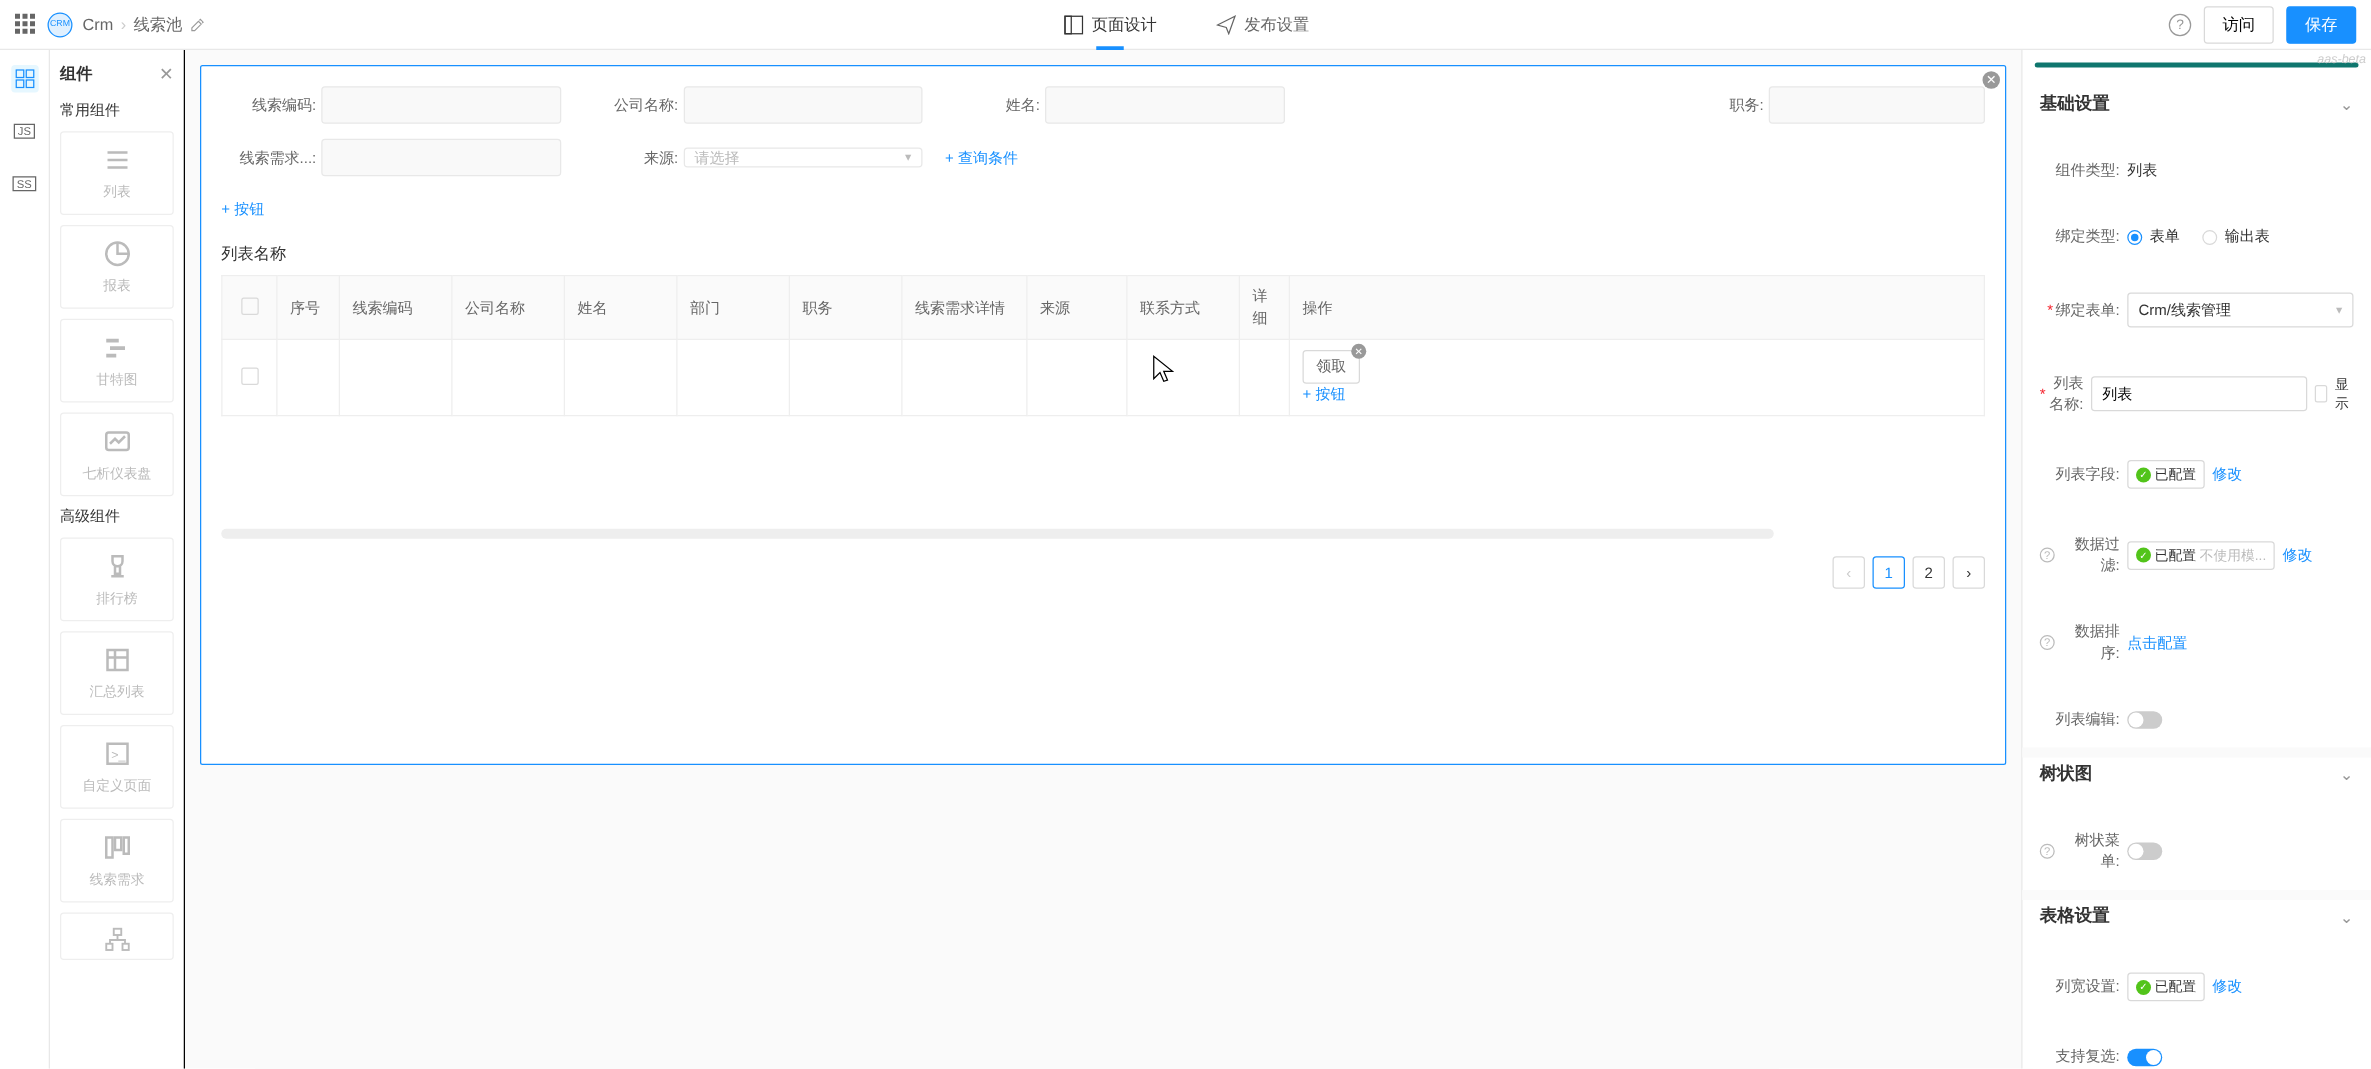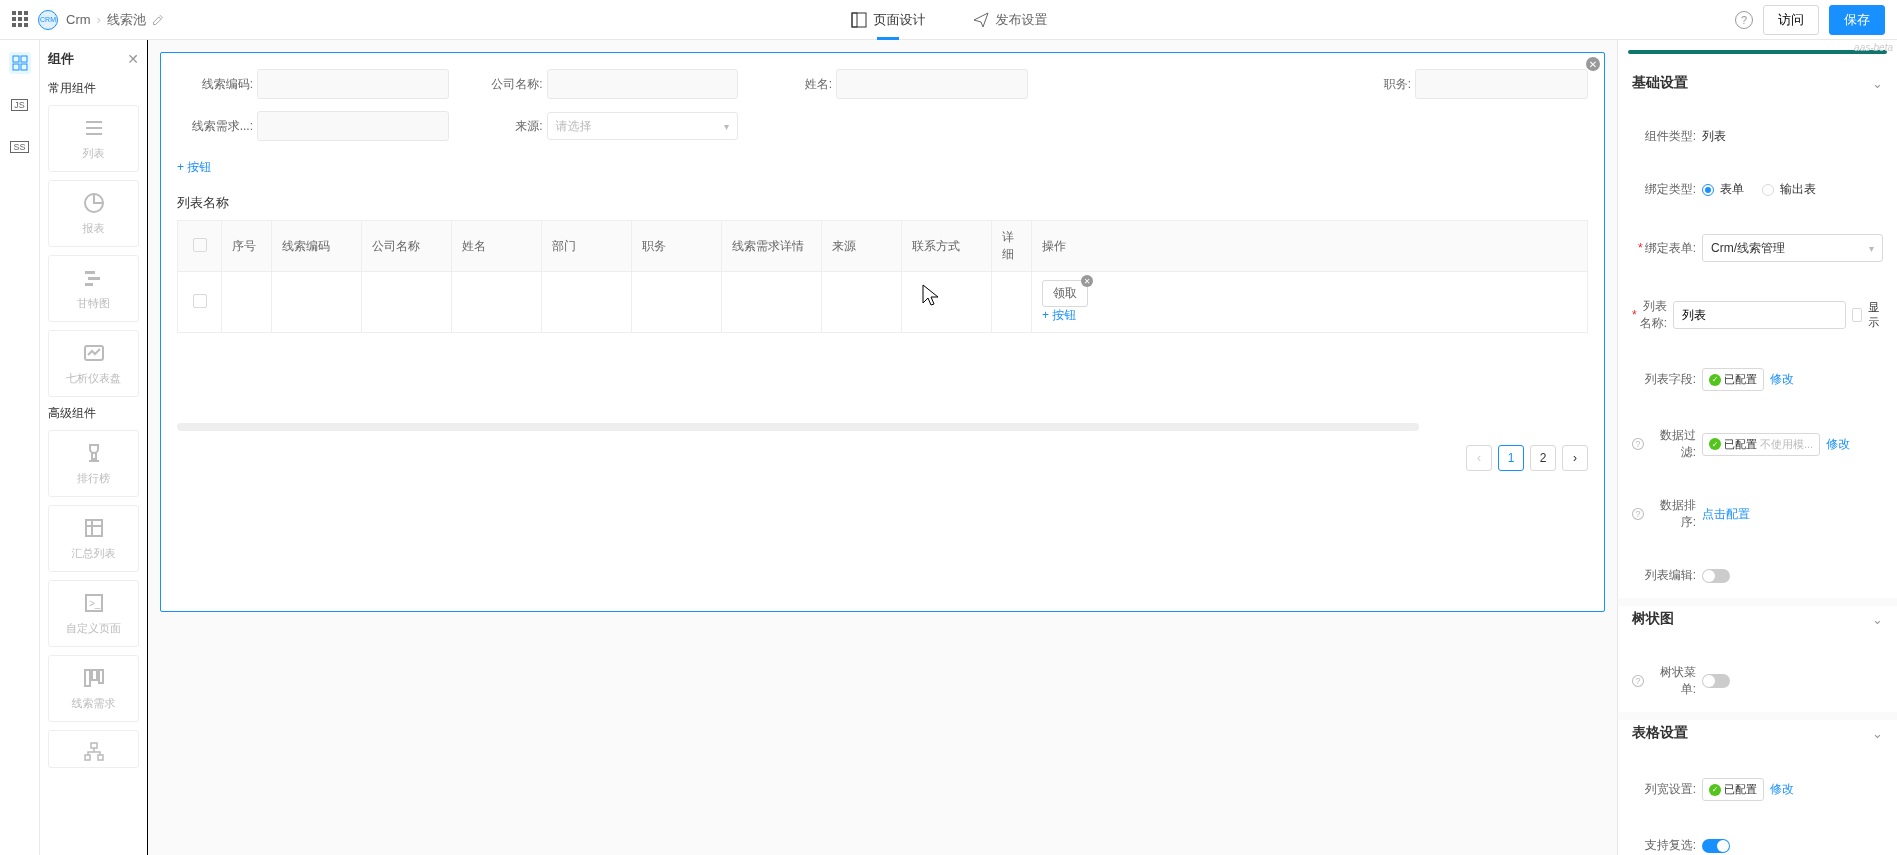--- a/index.html
+++ b/index.html
@@ -46,21 +46,21 @@
 
 
 .canvas-wrap { flex: 1; padding: 12px; background: #fafafa; position: relative; }
 .canvas { width: 100%; height: 560px; background: #fff; border: 1px solid #1890ff; border-radius: 2px; padding: 16px; position: relative; }
 .canvas-close { position: absolute; top: 4px; right: 4px; width: 14px; height: 14px; border-radius: 50%; background: #999; color: #fff; font-size: 10px; display: flex; align-items: center; justify-content: center; cursor: pointer; }
 
 .form-grid { display: grid; grid-template-columns: repeat(4, 1fr) auto; gap: 12px 18px; margin-bottom: 16px; }
 .form-item { display: flex; align-items: center; gap: 4px; }
 .form-label { width: 76px; text-align: right; color: #666; font-size: 12px; }
 .form-input { flex: 1; height: 30px; border: 1px solid #e8e8e8; border-radius: 3px; background: #f9f9f9; padding: 0 8px; font-size: 12px; }
-.form-select { flex: 1; height: 28px; border: 1px solid #e8e8e8; border-radius: 3px; background: #fff; padding: 0 8px; color: #bbb; font-size: 12px; display: flex; align-items: center; justify-content: space-between; }
+.form-select { flex: 1; height: 16px; border: 1px solid #e8e8e8; border-radius: 3px; background: #fff; padding: 0 8px; color: #bbb; font-size: 12px; display: flex; align-items: center; justify-content: space-between; }
 .chev { color: #bbb; font-size: 10px; }
 .link-action { color: #1890ff; cursor: pointer; font-size: 12px; display: flex; align-items: center; }
 
 .add-btn-row { margin: 18px 0; }
 
 .table-title { font-size: 13px; color: #333; margin: 14px 0 8px; }
 .data-table { width: 100%; border: 1px solid #e8e8e8; border-collapse: collapse; table-layout: fixed; }
 .data-table th, .data-table td { border: 1px solid #eee; padding: 8px 10px; font-size: 12px; color: #666; text-align: left; font-weight: normal; background: #fafafa; }
 .data-table td { background: #fff; height: 44px; }
 .data-table .chk-col { width: 44px; text-align: center; }
@@ -276,20 +276,23 @@
             <div class="form-label">线索需求...:</div>
             <input class="form-input" style="">
           </div>
         <div class="form-item">
             <div class="form-label">来源:</div>
           <div class="form-select">
               <span>请选择</span>
               <span class="chev">▾</span>
             </div>
         </div>
+        <div class="form-item">
+            <span class="link-action">+ 查询条件</span>
+          </div>
         <div></div>
       </div>
 
       <div class="add-btn-row">
           <span class="link-action">+ 按钮</span>
         </div>
 
       <div class="table-title">列表名称</div>
 
       <table class="data-table">

